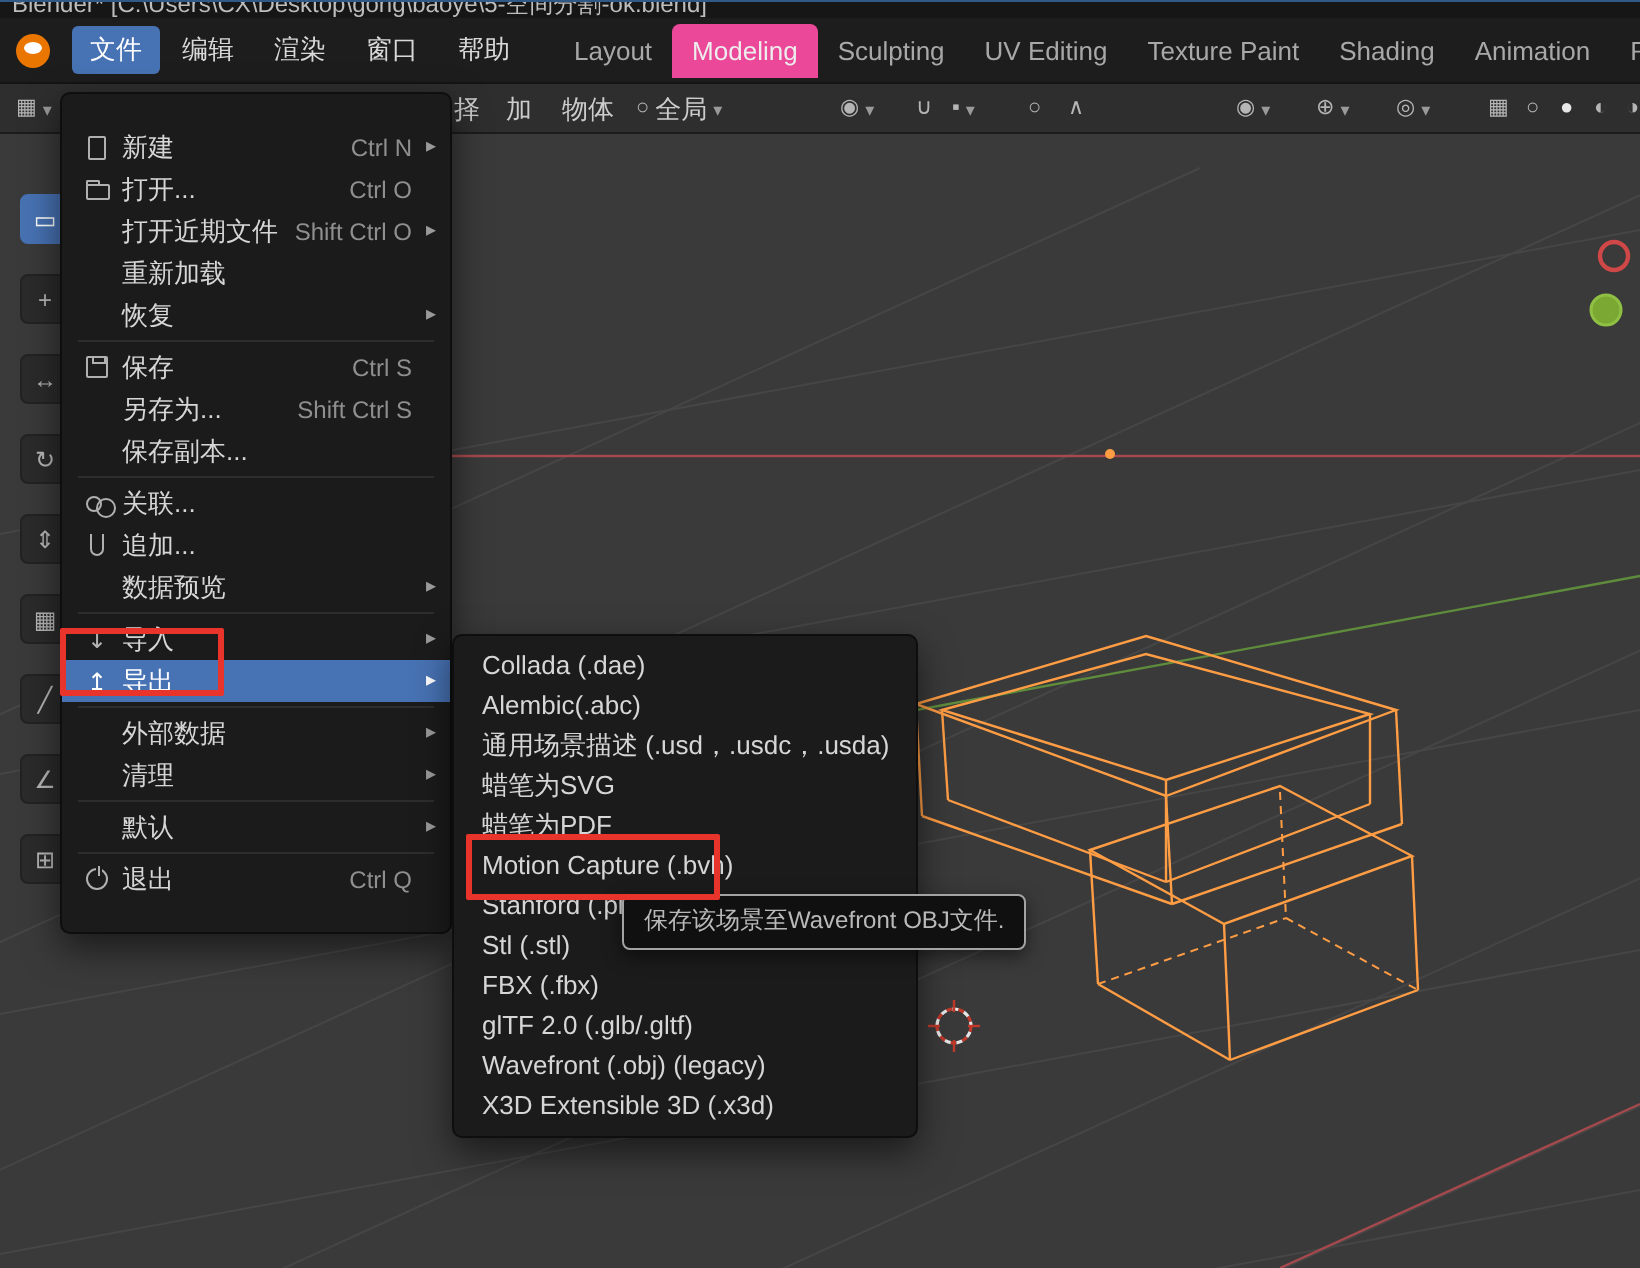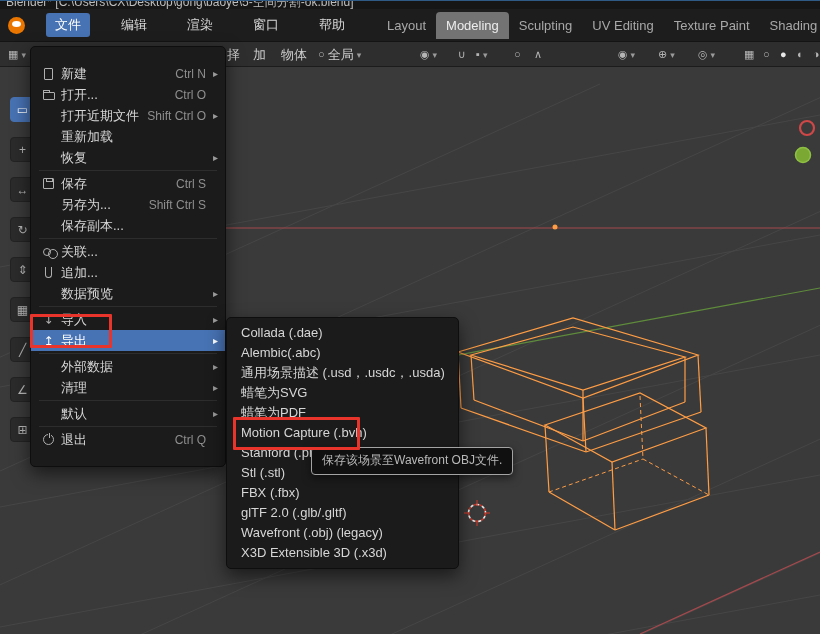--- a/index.html
+++ b/index.html
@@ -9,25 +9,25 @@
   
   .titlebar{position:absolute;top:0;left:0;right:0;height:9px;background:#161616;
             border-top:1px solid #2f5a86;overflow:hidden;z-index:5}
   .title-text{position:absolute;top:-7px;left:6px;font-size:12px;color:#bdbdbd;white-space:nowrap}
 
   
   .menubar{position:absolute;top:9px;left:0;right:0;height:33px;background:#1d1d1d;display:flex;
            align-items:center;padding:0 6px;box-sizing:border-box;z-index:5;border-bottom:1px solid #141414}
   .logo{position:relative;width:17px;height:17px;border-radius:50%;background:#ea7600;margin:0 10px 0 2px;flex:none}
   .logo::after{content:"";position:absolute;left:4px;top:4px;width:9px;height:6px;border-radius:50%;background:#fff}
-  .menu-btn{padding:3px 9px;font-size:13px;color:#d8d8d8;border-radius:3px;margin:0 11px;white-space:nowrap}
+  .menu-btn{padding:3px 9px;font-size:13px;color:#d8d8d8;border-radius:3px;margin:0 1px;white-space:nowrap}
   .menu-btn.active{background:#4772b3;color:#fff}
   .tabs{display:flex;margin-left:12px}
   .tab{padding:6px 10px;font-size:13px;color:#a8a8a8;border-radius:4px 4px 0 0;white-space:nowrap}
-  .tab.active{background:#737373;color:#ededed}
+  .tab.active{background:#ec4899;color:#ededed}
   .caret{font-size:9px;color:#9a9a9a}
 
   
   .toolbar{position:absolute;top:42px;left:0;right:0;height:25px;background:#2e2e2e;
            border-bottom:1px solid #1c1c1c;z-index:2;box-sizing:border-box}
   .tb{position:absolute;top:0;height:25px;line-height:24px;font-size:13px;color:#cccccc;white-space:nowrap;
       display:flex;align-items:center;gap:3px}
   .gl{font-size:11px;color:#b5b5b5;line-height:1}
 
   

